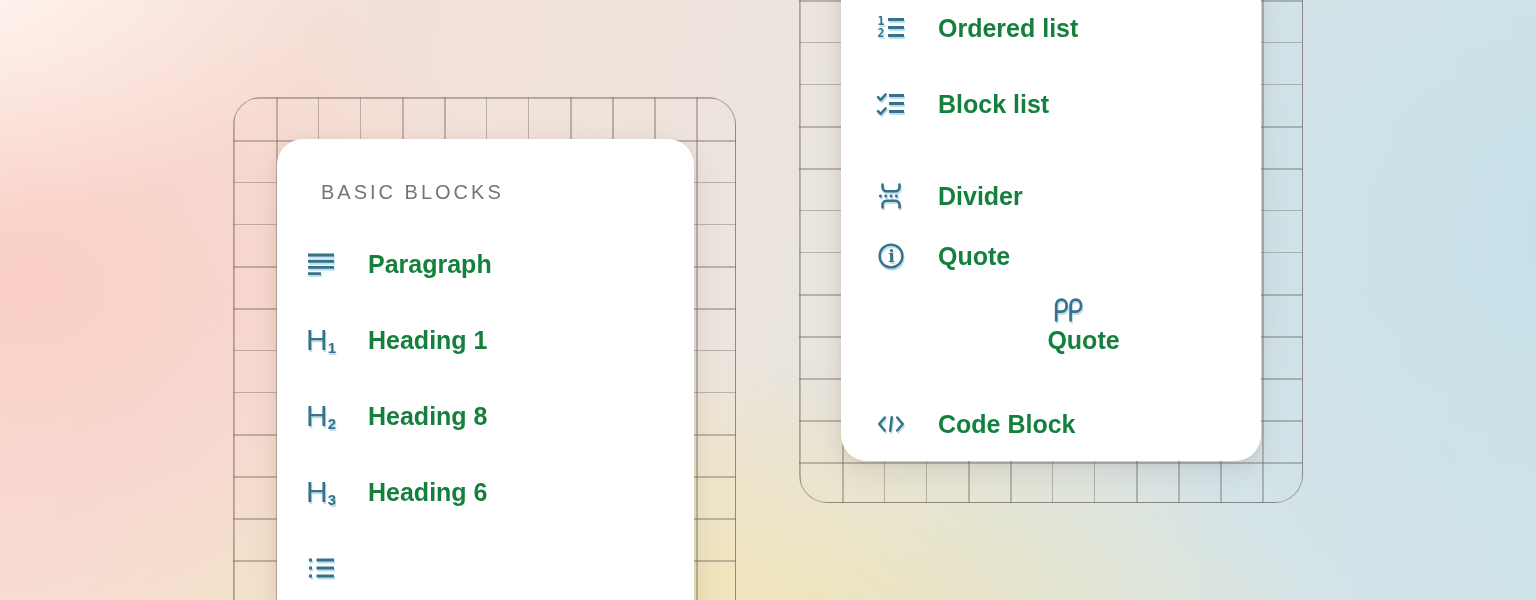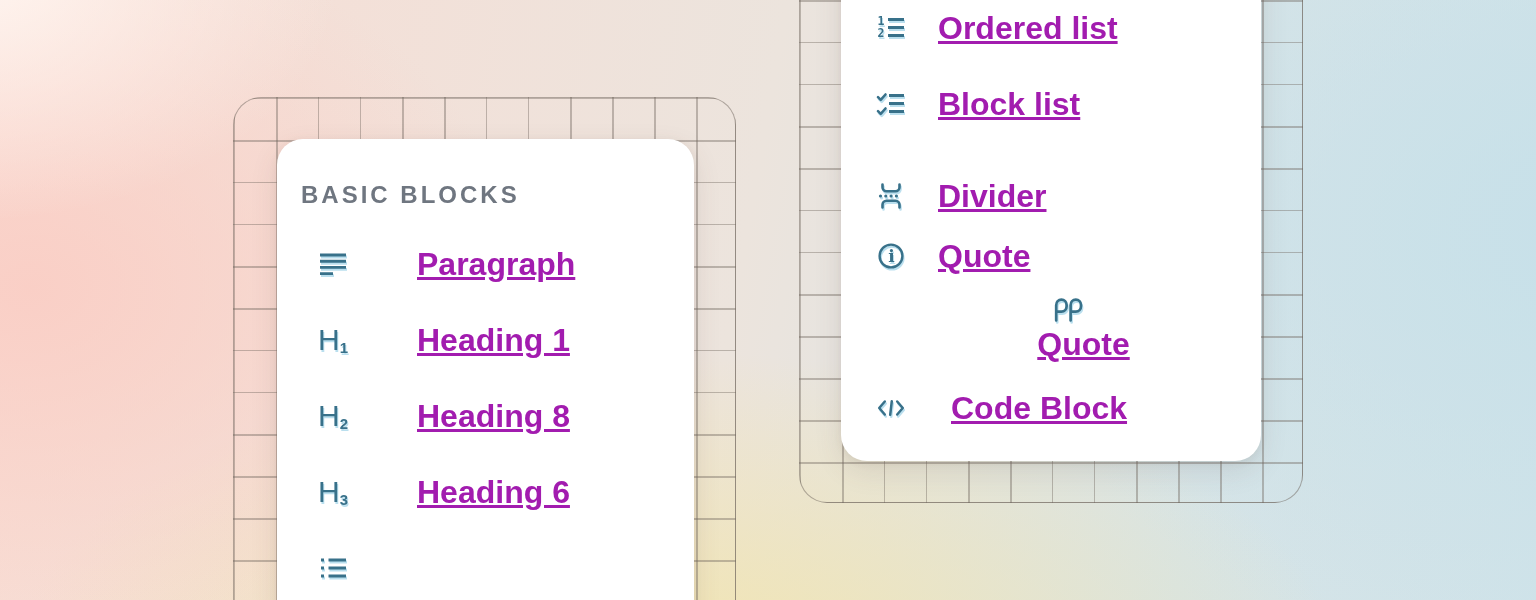--- a/index.html
+++ b/index.html
@@ -23,37 +23,37 @@
   }
   #grid-left{left:233px;top:97px;width:503px;height:540px;}
   #grid-right{left:799px;top:-43px;width:504px;height:546px;}
   .panel{
     position:absolute;background:#fff;border-radius:26px;
     box-shadow:0 10px 28px rgba(90,65,55,.12), 0 2px 8px rgba(90,65,55,.07);
   }
   #panel-left{left:277px;top:139px;width:417px;height:560px;}
   #panel-right{left:841px;top:-60px;width:420px;height:521px;}
   .panel-header{
-    position:absolute;left:24px;top:42px;
-    font-size:24px;font-weight:700;letter-spacing:3px;color:#6f7680;
+    position:absolute;left:44px;top:42px;
+    font-size:20px;font-weight:400;letter-spacing:3px;color:#6f7680;
   }
   .menu-item{
     position:absolute;left:0;width:100%;height:76px;box-sizing:border-box;
     display:flex;align-items:center;cursor:pointer;
   }
-  #panel-left .menu-item{padding-left:40px;gap:37px;}
+  #panel-left .menu-item{padding-left:28px;}
   #panel-right .menu-item{padding-left:34px;}
   .menu-item .icon{
     width:32px;height:32px;flex:0 0 32px;
     display:flex;align-items:center;justify-content:center;
     color:#38718a;
     filter:drop-shadow(1.5px 2px 0 rgba(179,220,236,.9));
   }
   .menu-item .label{
-    margin-left:31px;font-size:32px;font-weight:700;color:#a21caf;white-space:nowrap;text-decoration:underline;
+    margin-left:31px;font-size:25px;font-weight:700;color:#15803d;white-space:nowrap;
   }
   .hwrap{display:flex;align-items:baseline;line-height:1;}
   .hletter{font-size:30px;font-weight:400;}
   .hsub{font-size:15px;font-weight:700;transform:translateY(3px);}
 </style>
 </head>
 <body>
 
 <div class="scene">
   <div class="grid" id="grid-left"></div>
@@ -161,21 +161,21 @@
         </div>
         <div class="menu-item" style="top: 354px; flex-direction: column;">
           <span class="icon">
             <svg viewBox="0 0 32 32" width="32" height="32" fill="none" stroke="currentColor" stroke-width="2.7" stroke-linecap="round" stroke-linejoin="round">
               <path d="M4.2 26.5V11.2C4.2 7.8 6.4 5.6 9.4 5.6s5.2 2.2 5.2 5.3v1.3c0 3.3-2.2 5.4-5.2 5.4H4.2"></path>
               <path d="M18.6 26.5V11.2c0-3.4 2.2-5.6 5.2-5.6s5.2 2.2 5.2 5.3v1.3c0 3.3-2.2 5.4-5.2 5.4h-5.2"></path>
             </svg>
           </span>
           <span class="label">Quote</span>
         </div>
-        <div class="menu-item" style="top: 430px; gap: 13px;">
+        <div class="menu-item" style="top: 446px;">
           <span class="icon">
             <svg viewBox="0 0 32 32" width="32" height="32" fill="none" stroke="currentColor" stroke-width="2.5" stroke-linecap="round" stroke-linejoin="round">
               <path d="M9.8 9.5 4.2 16l5.6 6.5"></path>
               <path d="M22.2 9.5 27.8 16l-5.6 6.5"></path>
               <path d="M15.2 22.8 16.8 9.2"></path>
             </svg>
           </span>
           <span class="label">Code Block</span>
         </div>
       </div>

